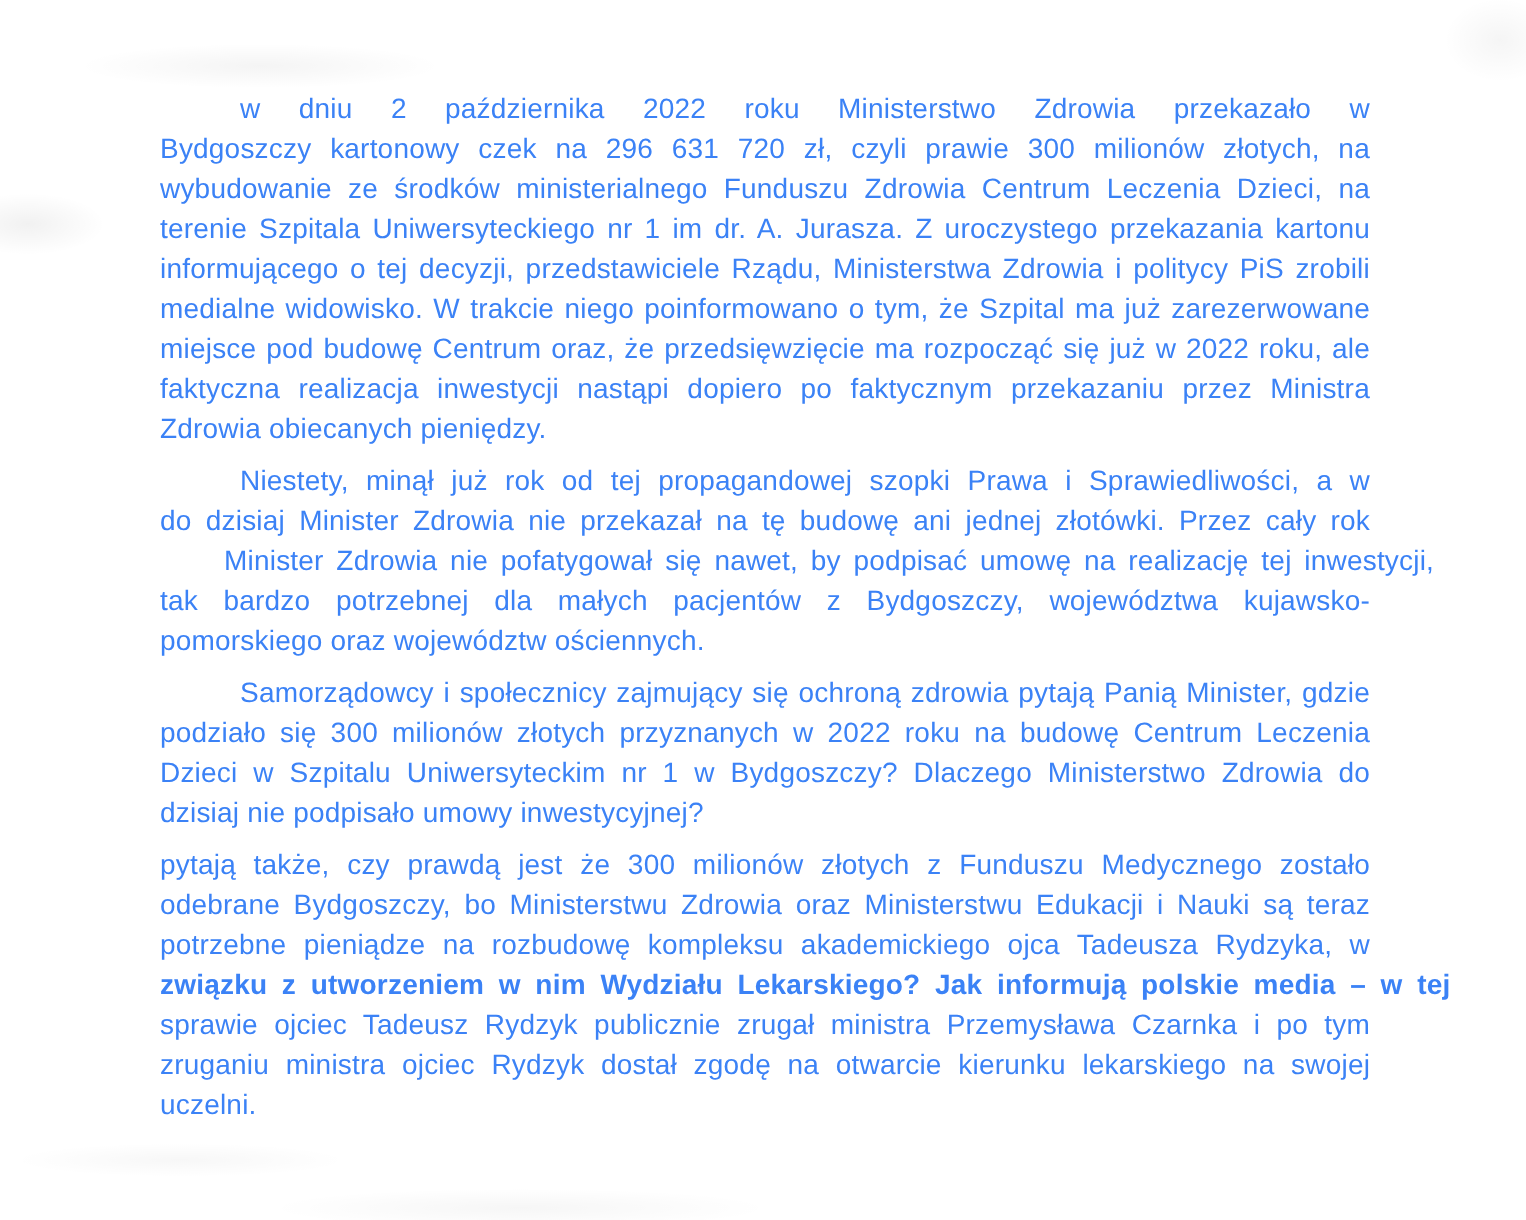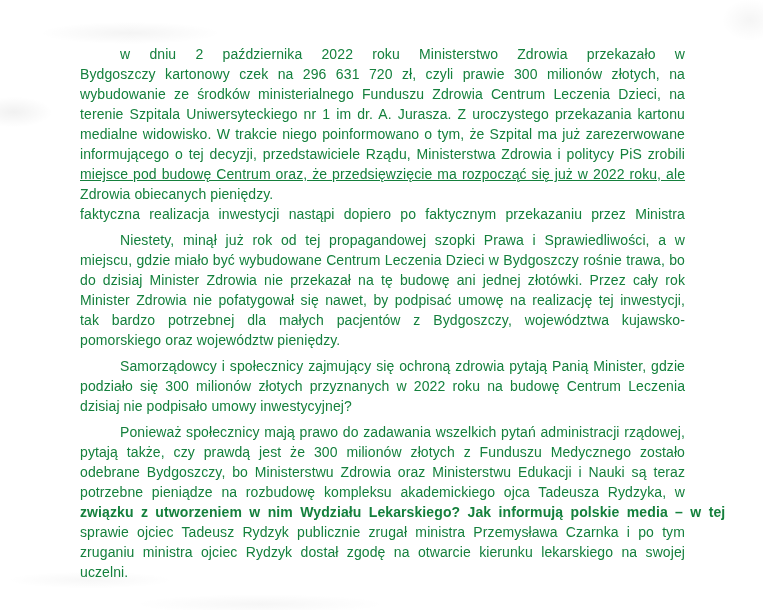--- a/index.html
+++ b/index.html
@@ -25,21 +25,21 @@
       radial-gradient(55px 22px at 14px 112px, rgba(0,0,0,0.055), transparent 70%),
       radial-gradient(40px 30px at 750px 20px, rgba(0,0,0,0.04), transparent 70%),
       radial-gradient(180px 14px at 260px 604px, rgba(0,0,0,0.035), transparent 70%),
       radial-gradient(120px 12px at 90px 580px, rgba(0,0,0,0.03), transparent 70%);
   }
   .page {
     position: absolute;
     left: 80px;
     top: 44px;
     width: 605px;
-    color: #15803d;
+    color: #3b82f6;
     font-size: 14px;
     line-height: 20px;
     letter-spacing: 0.1px;
   }
   .para {
     margin: 0 0 6px 0;
   }
   .line {
     white-space: nowrap;
   }
@@ -49,41 +49,40 @@
 </style>
 </head>
 <body>
 
 <div class="page">
   <div class="para">
       <div class="line first"><span style="word-spacing: 15.19px;">w dniu 2 października 2022 roku Ministerstwo Zdrowia przekazało w</span></div>
       <div class="line"><span style="word-spacing: 5.38px;">Bydgoszczy kartonowy czek na 296 631 720 zł, czyli prawie 300 milionów złotych, na</span></div>
       <div class="line"><span style="word-spacing: 4.13px;">wybudowanie ze środków ministerialnego Funduszu Zdrowia Centrum Leczenia Dzieci, na</span></div>
       <div class="line"><span style="word-spacing: 2.06px;">terenie Szpitala Uniwersyteckiego nr 1 im dr. A. Jurasza. Z uroczystego przekazania kartonu</span></div>
+      <div class="line"><span style="word-spacing: 1.79px;">informującego o tej decyzji, przedstawiciele Rządu, Ministerstwa Zdrowia i politycy PiS zrobili</span></div>
       <div class="line"><span style="word-spacing: 1.18px;">medialne widowisko. W trakcie niego poinformowano o tym, że Szpital ma już zarezerwowane</span></div>
-      <div class="line"><span style="word-spacing: 1.79px;">informującego o tej decyzji, przedstawiciele Rządu, Ministerstwa Zdrowia i politycy PiS zrobili</span></div>
-      <div class="line"><span style="word-spacing: 0.95px; text-decoration: underline;">miejsce pod budowę Centrum oraz, że przedsięwzięcie ma rozpocząć się już w 2022 roku, ale</span></div>
+      <div class="line"><span style="word-spacing: 0.95px;">miejsce pod budowę Centrum oraz, że przedsięwzięcie ma rozpocząć się już w 2022 roku, ale</span></div>
+      <div class="line"><span style="word-spacing: 5.2px;">faktyczna realizacja inwestycji nastąpi dopiero po faktycznym przekazaniu przez Ministra</span></div>
       <div class="line last"><span>Zdrowia obiecanych pieniędzy.</span></div>
-      <div class="line"><span style="word-spacing: 5.2px;">faktyczna realizacja inwestycji nastąpi dopiero po faktycznym przekazaniu przez Ministra</span></div>
     </div>
   <div class="para">
       <div class="line first"><span style="word-spacing: 4.68px; margin-top: 20px;">Niestety, minął już rok od tej propagandowej szopki Prawa i Sprawiedliwości, a w</span></div>
-      <div class="line"><span style="word-spacing: 0.26px;">miejscu, gdzie miało być wybudowane Centrum Leczenia Dzieci w Bydgoszczy rośnie trawa, bo</span></div>
       <div class="line"><span style="word-spacing: 3.11px;">do dzisiaj Minister Zdrowia nie przekazał na tę budowę ani jednej złotówki. Przez cały rok</span></div>
-      <div class="line"><span style="word-spacing: 2.39px;">Minister Zdrowia nie pofatygował się nawet, by podpisać umowę na realizację tej inwestycji,</span></div>
+      <div class="line"><span style="word-spacing: 2.39px; margin-left: 32px;">Minister Zdrowia nie pofatygował się nawet, by podpisać umowę na realizację tej inwestycji,</span></div>
       <div class="line"><span style="word-spacing: 8.8px;">tak bardzo potrzebnej dla małych pacjentów z Bydgoszczy, województwa kujawsko-</span></div>
-      <div class="line last"><span>pomorskiego oraz województw pieniędzy.</span></div>
+      <div class="line last"><span>pomorskiego oraz województw ościennych.</span></div>
     </div>
   <div class="para">
       <div class="line first"><span style="word-spacing: 0.87px;">Samorządowcy i społecznicy zajmujący się ochroną zdrowia pytają Panią Minister, gdzie</span></div>
       <div class="line"><span style="word-spacing: 3.09px;">podziało się 300 milionów złotych przyznanych w 2022 roku na budowę Centrum Leczenia</span></div>
+      <div class="line"><span style="word-spacing: 3.95px;">Dzieci w Szpitalu Uniwersyteckim nr 1 w Bydgoszczy? Dlaczego Ministerstwo Zdrowia do</span></div>
       <div class="line last"><span>dzisiaj nie podpisało umowy inwestycyjnej?</span></div>
     </div>
   <div class="para">
-      <div class="line first"><span style="word-spacing: 0.63px;">Ponieważ społecznicy mają prawo do zadawania wszelkich pytań administracji rządowej,</span></div>
       <div class="line"><span style="word-spacing: 4.85px;">pytają także, czy prawdą jest że 300 milionów złotych z Funduszu Medycznego zostało</span></div>
       <div class="line"><span style="word-spacing: 2.8px;">odebrane Bydgoszczy, bo Ministerstwu Zdrowia oraz Ministerstwu Edukacji i Nauki są teraz</span></div>
       <div class="line"><span style="word-spacing: 4.7px;">potrzebne pieniądze na rozbudowę kompleksu akademickiego ojca Tadeusza Rydzyka, w</span></div>
       <div class="line"><span style="word-spacing: 3.34px; font-weight: bold;">związku z utworzeniem w nim Wydziału Lekarskiego? Jak informują polskie media – w tej</span></div>
       <div class="line"><span style="word-spacing: 4.17px; text-align: right;">sprawie ojciec Tadeusz Rydzyk publicznie zrugał ministra Przemysława Czarnka i po tym</span></div>
       <div class="line"><span style="word-spacing: 4.34px;">zruganiu ministra ojciec Rydzyk dostał zgodę na otwarcie kierunku lekarskiego na swojej</span></div>
       <div class="line last"><span>uczelni.</span></div>
     </div>
 </div>
 

